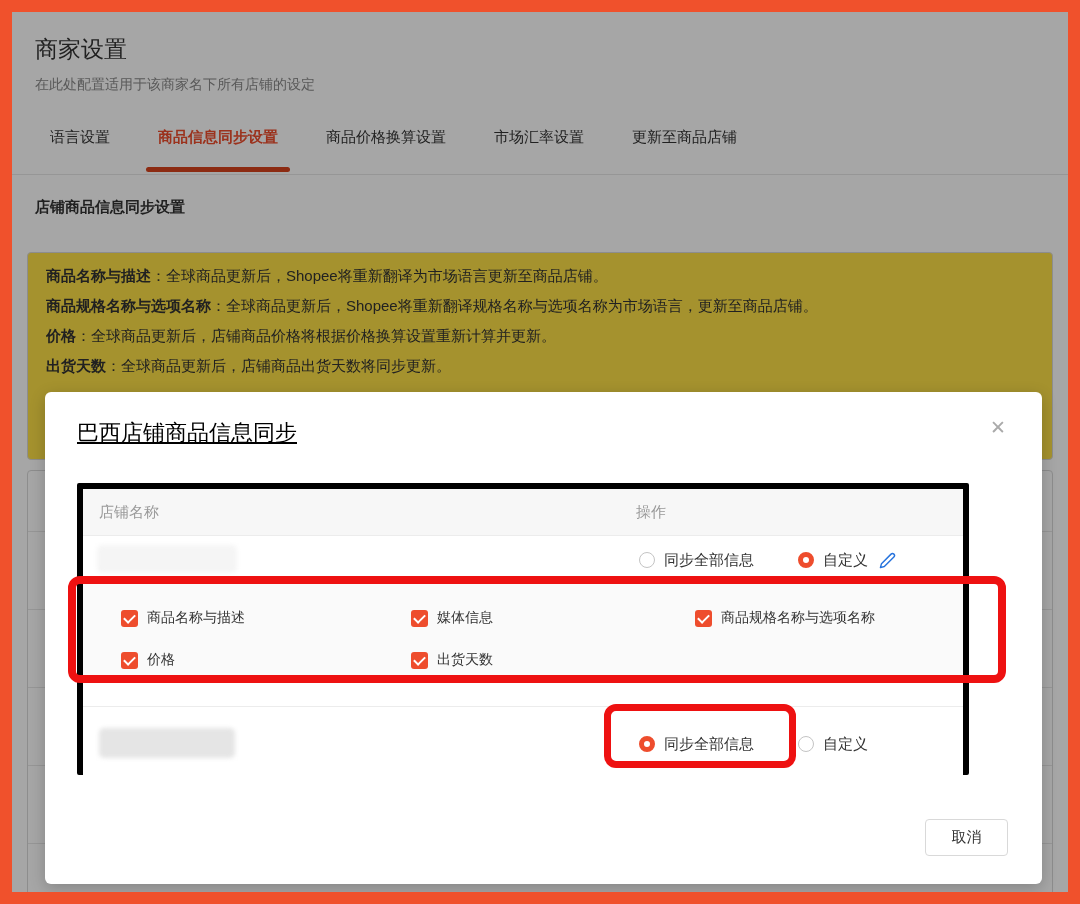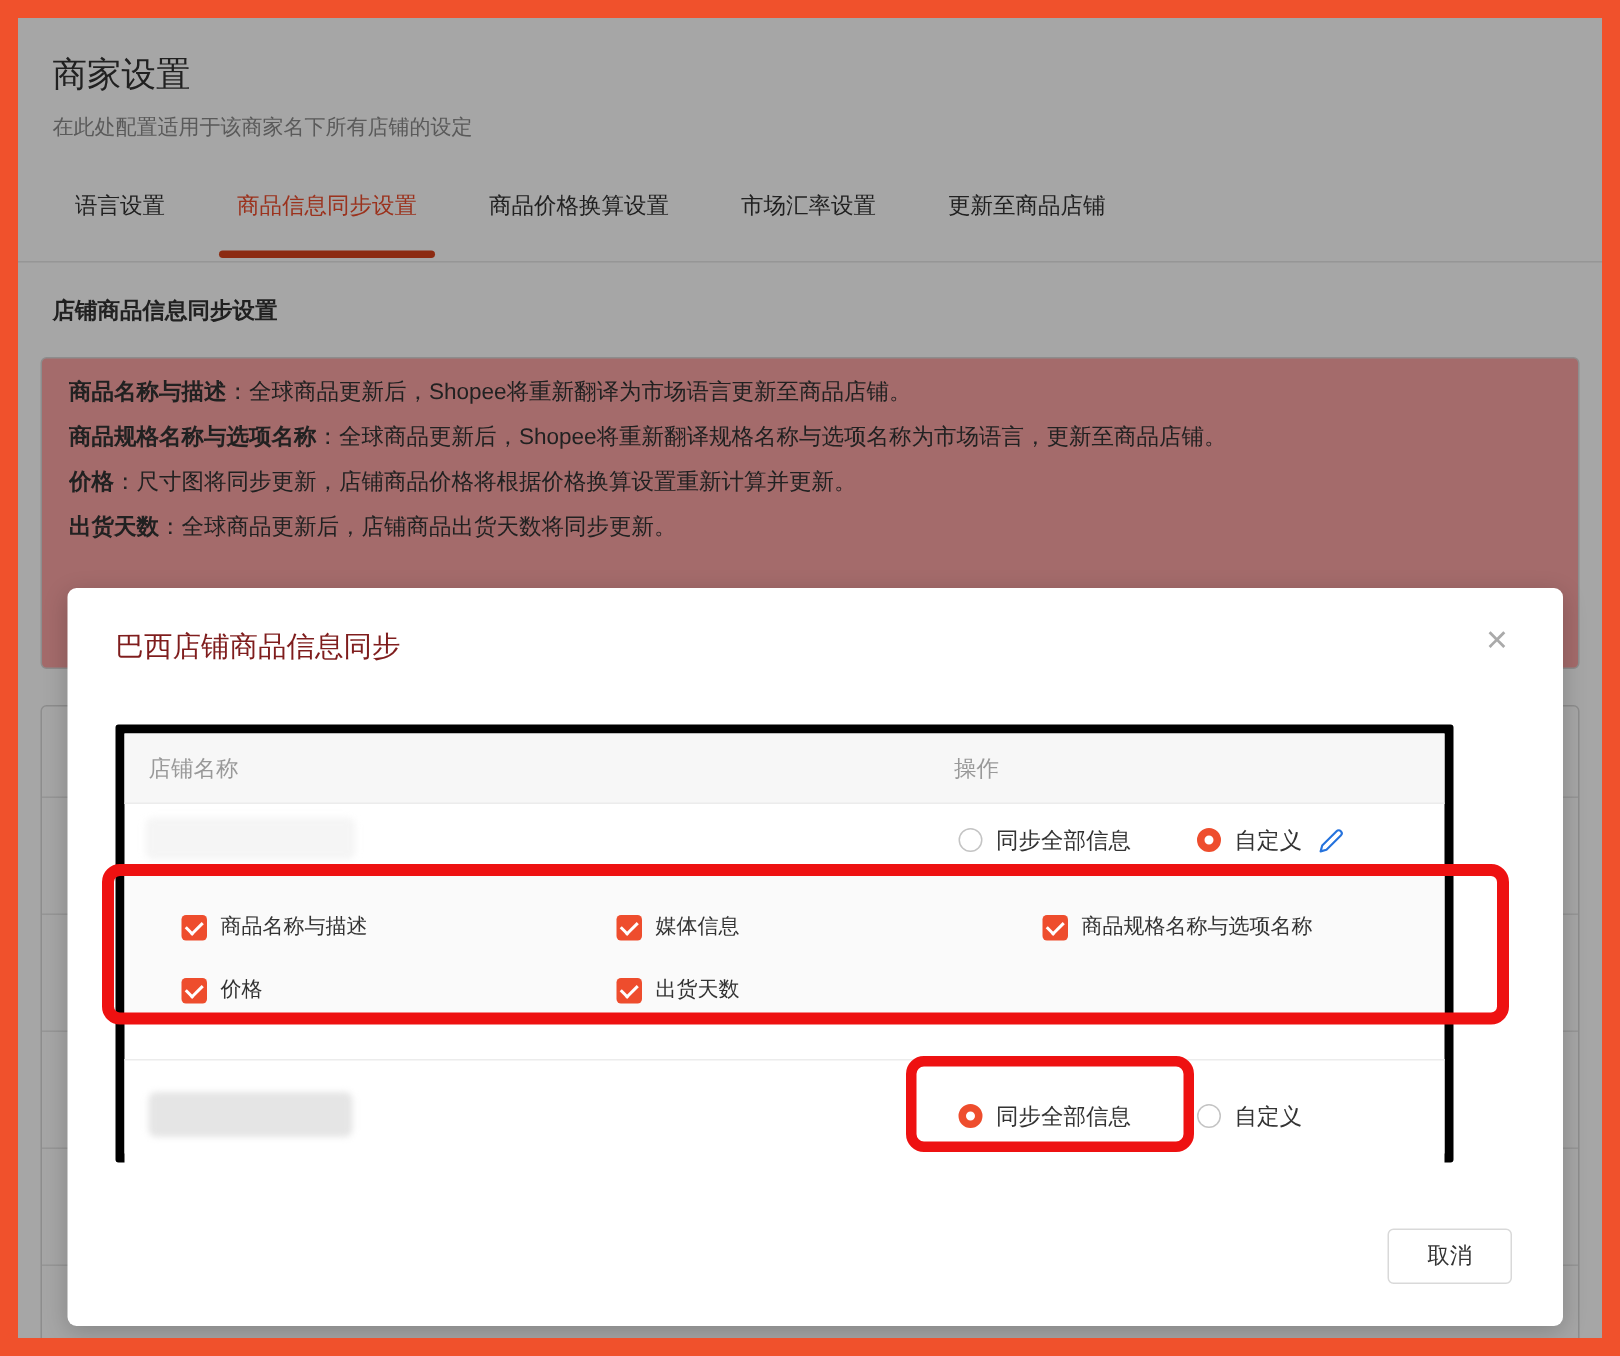--- a/index.html
+++ b/index.html
@@ -5,37 +5,37 @@
   * { margin:0; padding:0; box-sizing:border-box; }
   body { font-family:"Liberation Sans","DejaVu Sans",sans-serif; background:#ccc; }
   .screen { position:relative; width:1080px; height:904px; background:#fff; overflow:hidden; }
 
   
   .page { position:absolute; inset:0; background:#fff; }
   .page-title { position:absolute; left:35px; top:34px; font-size:23px; color:#333; }
   .page-subtitle { position:absolute; left:35px; top:76px; font-size:14px; color:#8a8a8a; }
   .tabs { position:absolute; left:50px; top:128px; display:flex; gap:48px; font-size:15px; color:#333; }
   .tab { position:relative; cursor:pointer; white-space:nowrap; }
-  .tab.active { color:#ee4d2d; font-weight:normal; }
+  .tab.active { color:#ee4d2d; font-weight:bold; }
   .tab.active::after { content:""; position:absolute; left:-12px; right:-12px; top:39px; height:5px; background:#d8431c; border-radius:3px; }
   .tabs-divider { position:absolute; left:12px; right:12px; top:174px; height:1px; background:#e6e6e6; }
   .section-title { position:absolute; left:35px; top:198px; font-size:15px; font-weight:bold; color:#333; }
-  .info-card { position:absolute; left:27px; top:238px; width:1026px; height:208px; background:#fca5a5; border:1px solid #d9d9d9; border-radius:4px; overflow:hidden; }
+  .info-card { position:absolute; left:27px; top:252px; width:1026px; height:208px; background:#fde047; border:1px solid #d9d9d9; border-radius:4px; overflow:hidden; }
   .info-card-inner { position:absolute; left:18px; right:14px; top:8px; }
   .info-card-inner p { line-height:30px; font-size:15px; color:#333; white-space:nowrap; overflow:hidden; }
   .info-label { font-weight:bold; }
   .bg-card { position:absolute; left:27px; top:470px; width:1026px; height:430px; background:#fff; border:1px solid #d9d9d9; border-radius:4px; }
   .bg-line { position:absolute; left:0; right:0; height:1px; background:#e6e6e6; }
 
   
   .dim { position:absolute; inset:0; background:rgba(0,0,0,0.35); z-index:10; }
 
   
   .modal { position:absolute; left:45px; top:392px; width:997px; height:492px; background:#fff; border-radius:6px; z-index:20; box-shadow:0 4px 16px rgba(0,0,0,0.2); }
-  .modal-title { position:absolute; left:32px; top:26px; font-size:19px; color:#7f1d1d; }
+  .modal-title { position:absolute; left:32px; top:26px; font-size:22px; color:#000000;text-decoration:underline; }
   .modal-close { position:absolute; right:36px; top:26px; font-size:19px; color:#aaa; cursor:pointer; line-height:1; }
   .sync-table { position:absolute; left:32px; top:91px; width:892px; height:292px; border:6px solid #000000; border-radius:2px; }
   .thead { position:absolute; left:0; right:0; top:0; height:47px; background:#f7f7f7; border-bottom:1px solid #ececec; }
   .th { position:absolute; top:0; height:47px; display:flex; align-items:center; font-size:15px; color:#999; }
   .th-store { left:16px; }
   .th-action { left:553px; }
   .row { position:absolute; left:0; right:0;font-family:Liberation Mono, monospace; }
   .row1 { top:47px; height:48px; }
   .row2 { top:217px; height:75px; border-top:1px solid #ececec; background:#fff; }
   .blob { position:absolute; border-radius:5px; filter:blur(2px); }
@@ -82,21 +82,21 @@
       <div class="tab">更新至商品店铺</div>
     </div>
     <div class="tabs-divider"></div>
 
     <div class="section-title">店铺商品信息同步设置</div>
 
     <div class="info-card">
       <div class="info-card-inner">
         <p><span class="info-label">商品名称与描述</span><span>：全球商品更新后，Shopee将重新翻译为市场语言更新至商品店铺。</span></p>
         <p><span class="info-label">商品规格名称与选项名称</span><span>：全球商品更新后，Shopee将重新翻译规格名称与选项名称为市场语言，更新至商品店铺。</span></p>
-        <p><span class="info-label">价格</span><span>：尺寸图将同步更新，店铺商品价格将根据价格换算设置重新计算并更新。</span></p>
+        <p><span class="info-label">价格</span><span>：全球商品更新后，店铺商品价格将根据价格换算设置重新计算并更新。</span></p>
         <p><span class="info-label">出货天数</span><span>：全球商品更新后，店铺商品出货天数将同步更新。</span></p>
       </div>
     </div>
 
     <div class="bg-card">
       <div class="bg-line" style="top:60px"></div>
       <div class="bg-line" style="top:138px"></div>
       <div class="bg-line" style="top:216px"></div>
       <div class="bg-line" style="top:294px"></div>
       <div class="bg-line" style="top:372px"></div>

